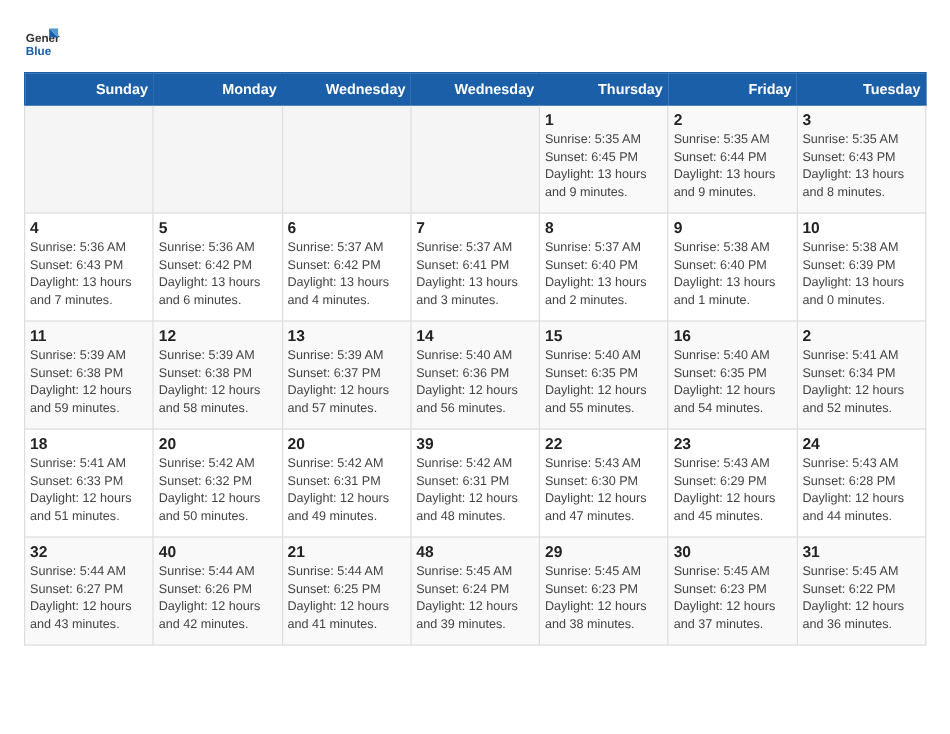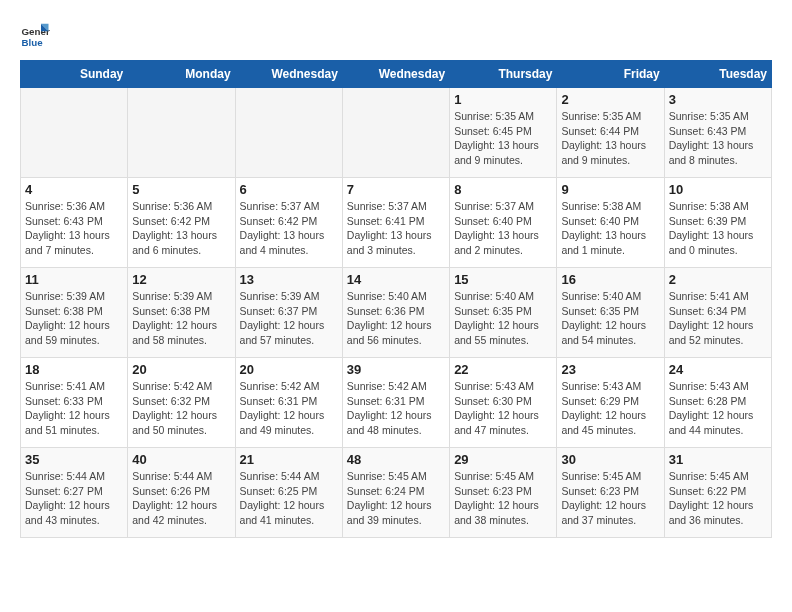--- a/index.html
+++ b/index.html
@@ -291,21 +291,21 @@
         <td>
           <span class="day-num">24</span>
           <div class="day-info" style="white-space: pre-line;">Sunrise: 5:43 AM
 Sunset: 6:28 PM
 Daylight: 12 hours
 and 44 minutes.</div>
         </td>
       </tr>
       <tr class="week-row">
         <td>
-          <span class="day-num">35</span>
+          <span class="day-num">32</span>
           <div class="day-info" style="white-space: pre-line;">Sunrise: 5:44 AM
 Sunset: 6:27 PM
 Daylight: 12 hours
 and 43 minutes.</div>
         </td>
         <td>
           <span class="day-num">40</span>
           <div class="day-info" style="white-space: pre-line;">Sunrise: 5:44 AM
 Sunset: 6:26 PM
 Daylight: 12 hours

